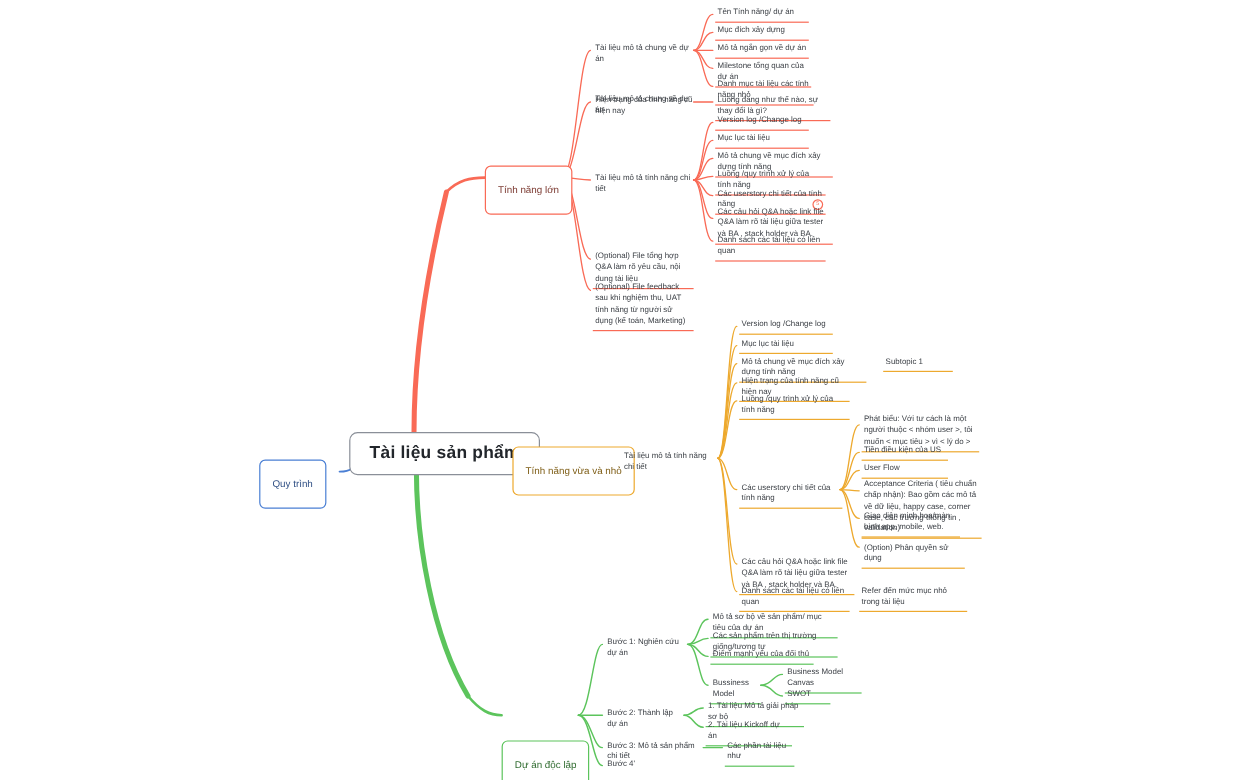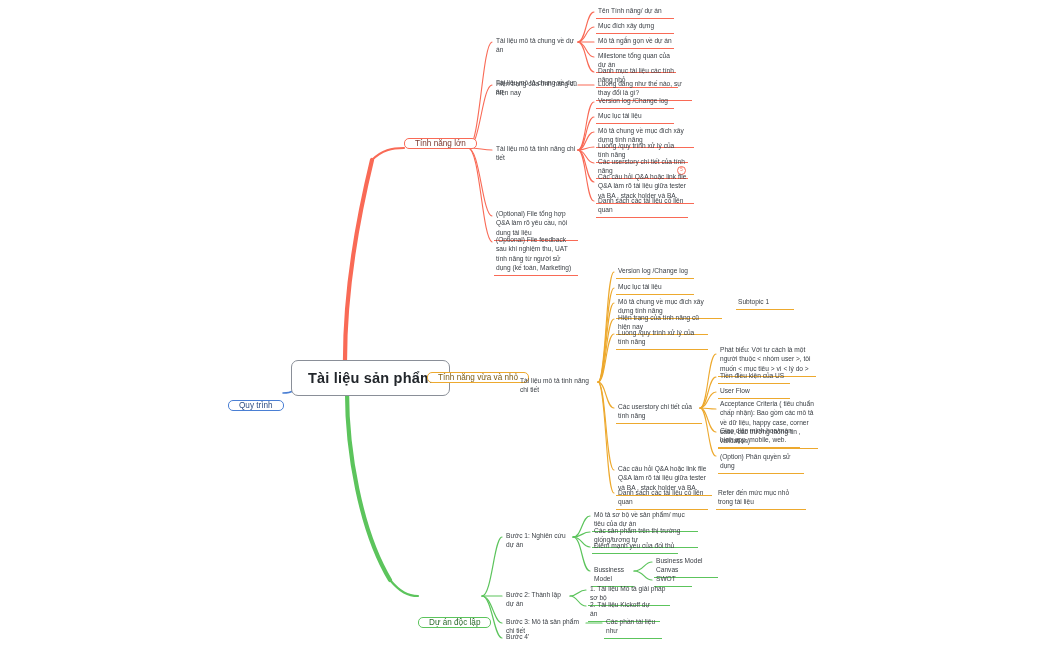--- a/index.html
+++ b/index.html
@@ -26,21 +26,21 @@
     color:#22262b;
     padding:9px 16px;
     white-space:nowrap;
     letter-spacing:.2px;
   }
   
   .boxed{
     border-width:1.2px;border-style:solid;border-radius:5px;
     background:#ffffff;
     font-size:8.2px;
-    padding:0 10px;
+    padding:15px 10px;
     white-space:nowrap;
     color:#3b3f45;
   }
   .boxed.blue{border-color:#4a7fd4;color:#2f4f84;}
   .boxed.red{border-color:#f96a56;color:#7a382f;}
   .boxed.amber{border-color:#eda92e;color:#7d5c14;margin-left:16px;}
   .boxed.green{border-color:#5cc45c;color:#2f6b2f;margin-top:31px;}
 
   
   .leaf{
@@ -137,21 +137,21 @@
 
       <path d="M570 596 C 578 596, 578 590, 586 590" stroke="#5cc45c" stroke-width="1.2"></path>
       <path d="M570 596 C 578 596, 578 606, 586 606" stroke="#5cc45c" stroke-width="1.2"></path>
 
       <path d="M586 623 C 594 623, 594 623, 602 623" stroke="#5cc45c" stroke-width="1.2"></path>
     </g>
   </svg>
 
   <div class="node root" style="left:291px;top:360px;">Tài liệu sản phẩm</div>
 
-  <div class="node boxed blue" style="left:228px;top:383px;margin-top:17px;">Quy trình</div>
+  <div class="node boxed blue" style="left:216px;top:383px;">Quy trình</div>
 
   <div class="node boxed red" style="left:404px;top:138px;">Tính năng lớn</div>
 
   <div class="node leaf plain" style="left:494px;top:78px;width:84px;">Tài liệu mô tả chung về dự án</div>
   <div class="node leaf plain" style="left:494px;top:80px;width:0;height:0;"></div>
   <div class="node leaf plain" style="left:494px;top:36px;width:84px;">Tài liệu mô tả chung về dự án</div>
 
   <div class="node leaf red" style="left:596px;top:6px;width:78px;">Tên Tính năng/ dự án</div>
   <div class="node leaf red" style="left:596px;top:21px;width:78px;">Mục đích xây dựng</div>
   <div class="node leaf red" style="left:596px;top:36px;width:78px;">Mô tả ngắn gọn về dự án</div>

